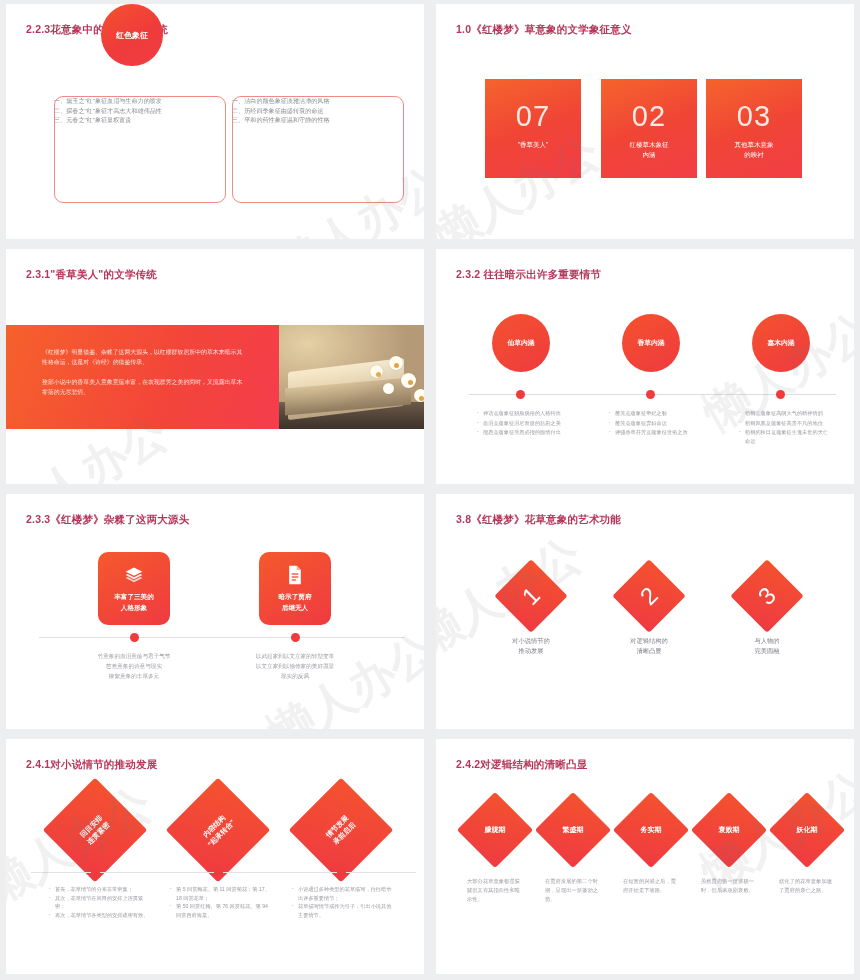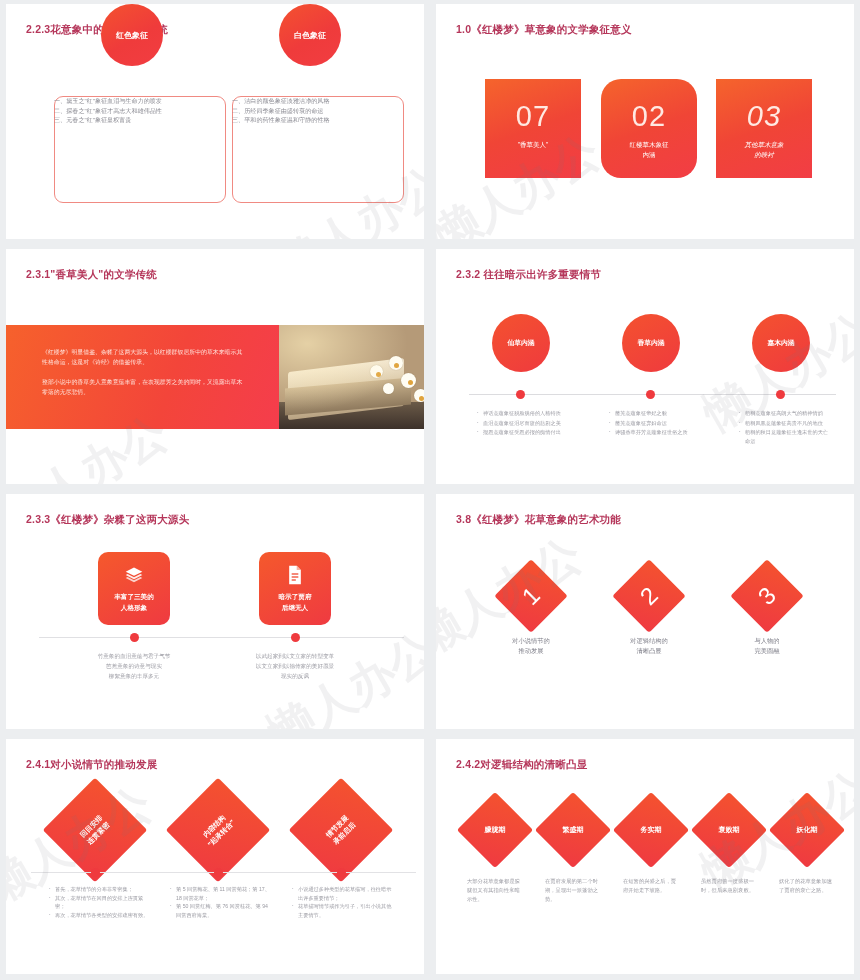--- a/index.html
+++ b/index.html
@@ -226,47 +226,44 @@
     </div>
     <div class="s1-box" style="left:48px;top:92px;"></div>
     <div class="s1-list" style="left:48px;top:92px;">
       <ul class="nobullet">
         <li>一、黛玉之"红"象征血泪与生命力的喷发</li>
         <li>二、探春之"红"象征才高志大和雄伟品性</li>
         <li>三、元春之"红"象征皇权富贵</li>
       </ul>
     </div>
 
-    <div class="s1-circle" style="left:273px;">
-      <span>白色象征</span>
-    </div>
     <div class="s1-box" style="left:226px;top:92px;"></div>
     <div class="s1-list" style="left:226px;top:92px;">
       <ul class="nobullet">
         <li>一、洁白的颜色象征淡雅洁净的风格</li>
         <li>二、历经四季象征由盛转衰的命运</li>
         <li>三、平和的药性象征温和守静的性格</li>
       </ul>
     </div>
     <div class="wm" style="right:-28px;bottom:-18px;transform:rotate(-30deg);">懒人办公</div>
   </div>
 
   <div class="slide">
     <div class="slide-title">1.0《红楼梦》草意象的文学象征意义</div>
 
     <div class="s2-card" style="left:49px;">
       <div class="s2-num">07</div>
       <div class="s2-lbl" style="white-space:pre-line">"香草美人"</div>
     </div>
-    <div class="s2-card" style="left:165px;border-radius:20px;">
+    <div class="s2-card" style="left:165px;">
       <div class="s2-num">02</div>
       <div class="s2-lbl" style="white-space:pre-line">红楼草木象征
 内涵</div>
     </div>
-    <div class="s2-card" style="left:280px;font-style:italic;">
+    <div class="s2-card" style="left:270px;">
       <div class="s2-num">03</div>
       <div class="s2-lbl" style="white-space:pre-line">其他草木意象
 的映衬</div>
     </div>
     <div class="wm" style="left:-12px;bottom:14px;transform:rotate(-30deg);">懒人办公</div>
   </div>
 
   <div class="slide">
     <div class="slide-title">2.3.1"香草美人"的文学传统</div>
 

